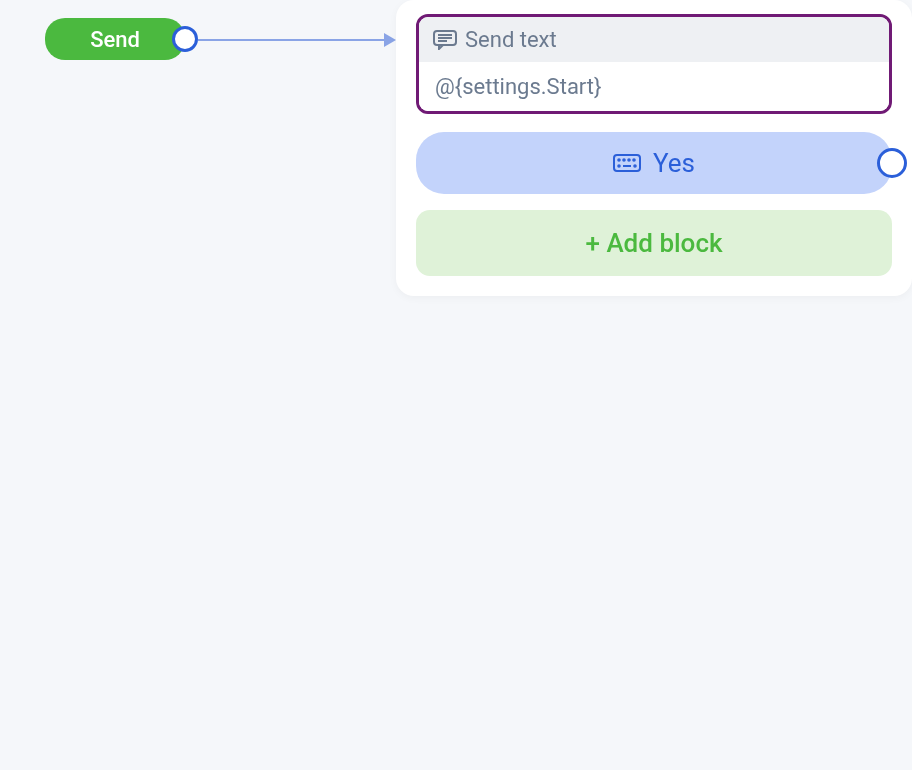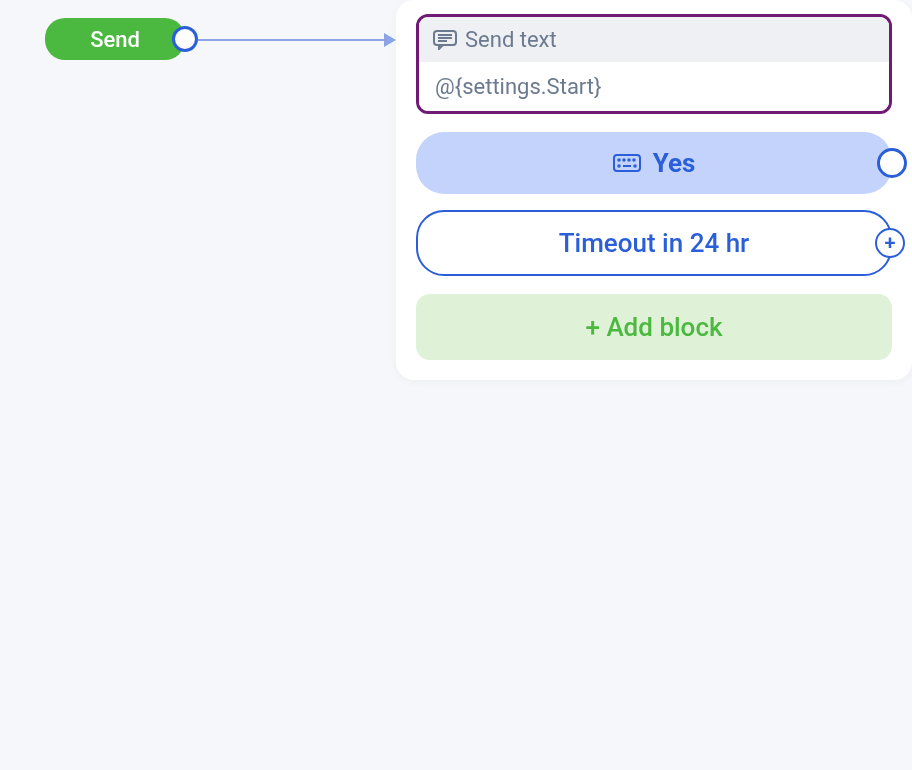--- a/index.html
+++ b/index.html
@@ -102,21 +102,21 @@
     .option-btn {
       background: #c3d3fb;
       border-radius: 28px;
       padding: 16px 0;
       display: flex;
       align-items: center;
       justify-content: center;
       gap: 12px;
       font-size: 26px;
       color: #2b5fd9;
-      font-weight: 700;
+      font-weight: 400;
       margin-bottom: 16px;
       position: relative;
     }
     .option-port {
       position: absolute;
       right: -15px;
       top: 50%;
       transform: translateY(-50%);
       width: 30px;
       height: 30px;
@@ -215,21 +215,17 @@
       <circle cx="21" cy="6" r="0.8" fill="#2b5fd9"></circle>
       <circle cx="6" cy="12" r="0.8" fill="#2b5fd9"></circle>
       <line x1="10" y1="12" x2="18" y2="12"></line>
       <circle cx="22" cy="12" r="0.8" fill="#2b5fd9"></circle>
     </svg>
     <span>Yes</span>
     <div class="option-port"></div>
   </div>
 
 
-  <div class="timeout-btn">
-    <span>Timeout in 24 hr</span>
-    <div class="timeout-port">+</div>
-  </div>
 
   <div class="add-block-btn">
     <span>+ Add block</span>
   </div>
 </div>
 
 </body></html>

